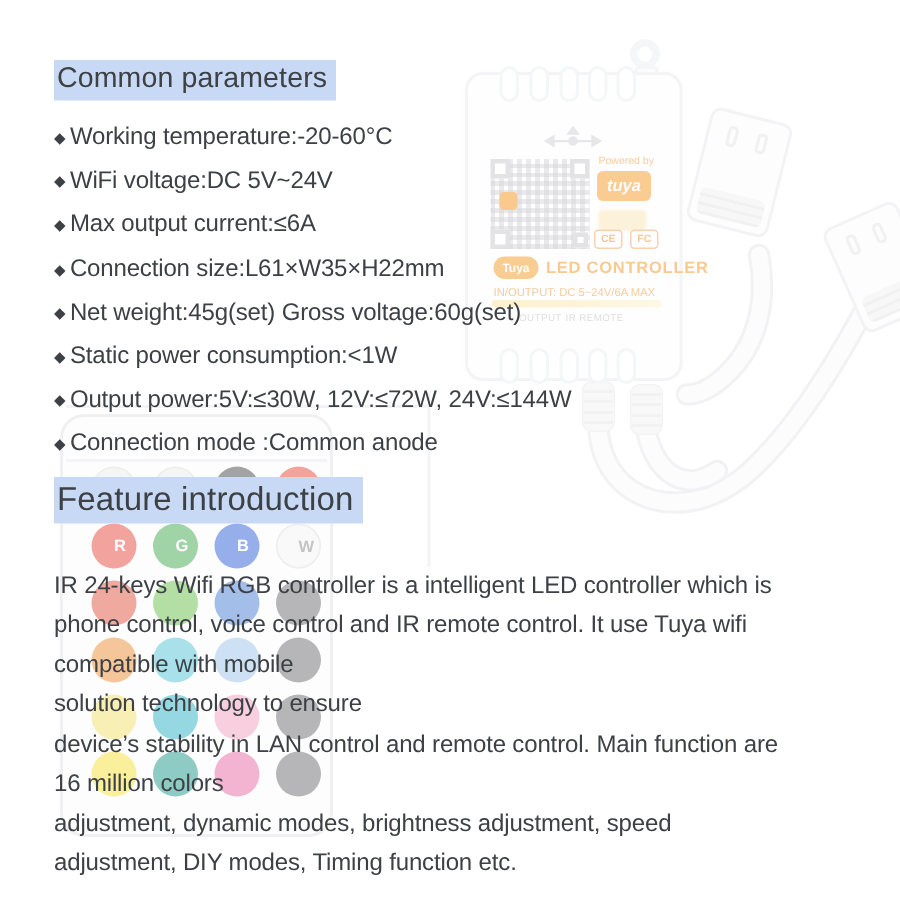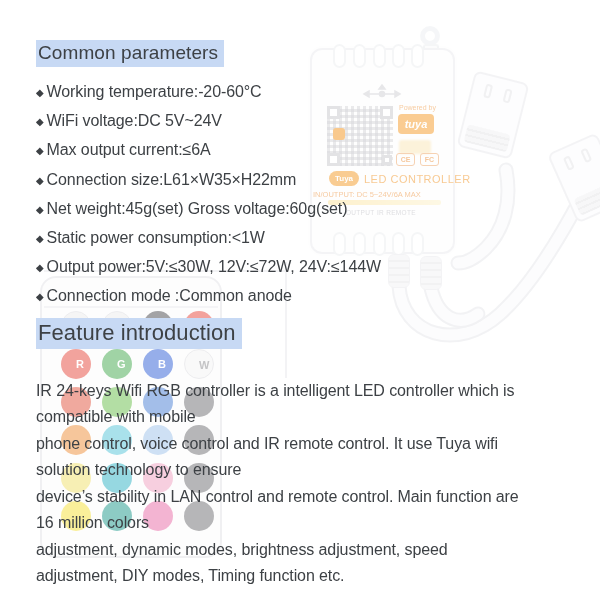--- a/index.html
+++ b/index.html
@@ -28,22 +28,22 @@
   .qr{left:327px;top:106px;width:66px;height:60px;background:
       repeating-linear-gradient(0deg,rgba(190,190,196,.55) 0 3px,transparent 3px 6px),
       repeating-linear-gradient(90deg,rgba(190,190,196,.55) 0 3px,transparent 3px 6px);}
   .qrm{width:13px;height:13px;border:3px solid #cfcfd4;background:#fff;}
   .qr-dot{left:333px;top:128px;width:12px;height:12px;background:#f5a33c;border-radius:3px;}
   .pwby{left:399px;top:104px;font-size:7px;color:#f3a85e;white-space:nowrap;}
   .tuya{left:398px;top:114px;width:36px;height:20px;background:#f7a945;border-radius:4px;color:#fff;font-size:11px;font-weight:bold;text-align:center;line-height:20px;font-style:italic;}
   .smudge{left:399px;top:140px;width:32px;height:14px;background:#fbe9c0;border-radius:3px;filter:blur(1px);}
   .cert{width:19px;height:13px;border:1.5px solid #f0b27d;border-radius:3px;color:#ef9f54;font-size:7px;font-weight:bold;text-align:center;line-height:11px;}
   .wifi-badge{left:329px;top:171px;width:30px;height:15px;background:#f6a945;border-radius:8px;color:#fff;font-size:8px;font-weight:bold;text-align:center;line-height:15px;}
-  .pname{left:364px;top:173px;font-size:11px;font-weight:normal;color:#f3a445;letter-spacing:.5px;white-space:nowrap;}
-  .iospec{left:313px;top:190px;font-size:7.5px;color:#f0a45c;white-space:nowrap;text-align:right;}
+  .pname{left:364px;top:173px;font-size:11px;font-weight:bold;color:#f3a445;letter-spacing:.5px;white-space:nowrap;}
+  .iospec{left:329px;top:190px;font-size:7.5px;color:#f0a45c;white-space:nowrap;text-align:right;}
   .ubar{left:328px;top:200px;width:113px;height:5px;background:linear-gradient(90deg,#fce7a8,#fdf3d2);border-radius:2px;}
   .portlab{font-size:6.5px;color:#c8c8cd;letter-spacing:.3px;white-space:nowrap;}
   .relief{width:22px;height:34px;border:1px solid #ececef;border-radius:6px;background:repeating-linear-gradient(180deg,#f4f4f6 0 5px,#e9e9ec 5px 7px);}
   .conn{background:#fcfcfe;border:2px solid #ececef;border-radius:7px;}
   .conn .cslot{width:7px;height:14px;border:2px solid #e7e7ea;border-radius:3px;top:8px;}
   .conn .ribs{left:4px;right:4px;bottom:4px;height:18px;border-radius:4px;background:repeating-linear-gradient(180deg,#f2f2f4 0 4px,#e7e7ea 4px 6px);}
   .cables{left:300px;top:0;width:300px;height:360px;}
 
   
   .photo-remote{position:absolute;inset:0;opacity:.5;z-index:0;}
@@ -189,22 +189,22 @@
       <div class="pitem"><span class="bullet">◆</span><span>Net weight:45g(set) Gross voltage:60g(set)</span></div>
       <div class="pitem"><span class="bullet">◆</span><span>Static power consumption:&lt;1W</span></div>
       <div class="pitem"><span class="bullet">◆</span><span>Output power:5V:≤30W, 12V:≤72W, 24V:≤144W</span></div>
       <div class="pitem"><span class="bullet">◆</span><span>Connection mode :Common anode</span></div>
     </div>
 
     <h2 class="hl" style="background: rgb(199, 217, 244);">Feature introduction</h2>
 
     <div class="para">
       <div class="pline">IR 24-keys Wifi RGB controller is a intelligent LED controller which is</div>
+      <div class="pline">phone control, voice control and IR remote control. It use Tuya wifi</div>
       <div class="pline">compatible with mobile</div>
-      <div class="pline">phone control, voice control and IR remote control. It use Tuya wifi</div>
       <div class="pline">solution technology to ensure</div>
       <div class="pline">device’s stability in LAN control and remote control. Main function are</div>
       <div class="pline">16 million colors</div>
       <div class="pline">adjustment, dynamic modes, brightness adjustment, speed</div>
       <div class="pline">adjustment, DIY modes, Timing function etc.</div>
     </div>
 
   </div>
 </div>
 

